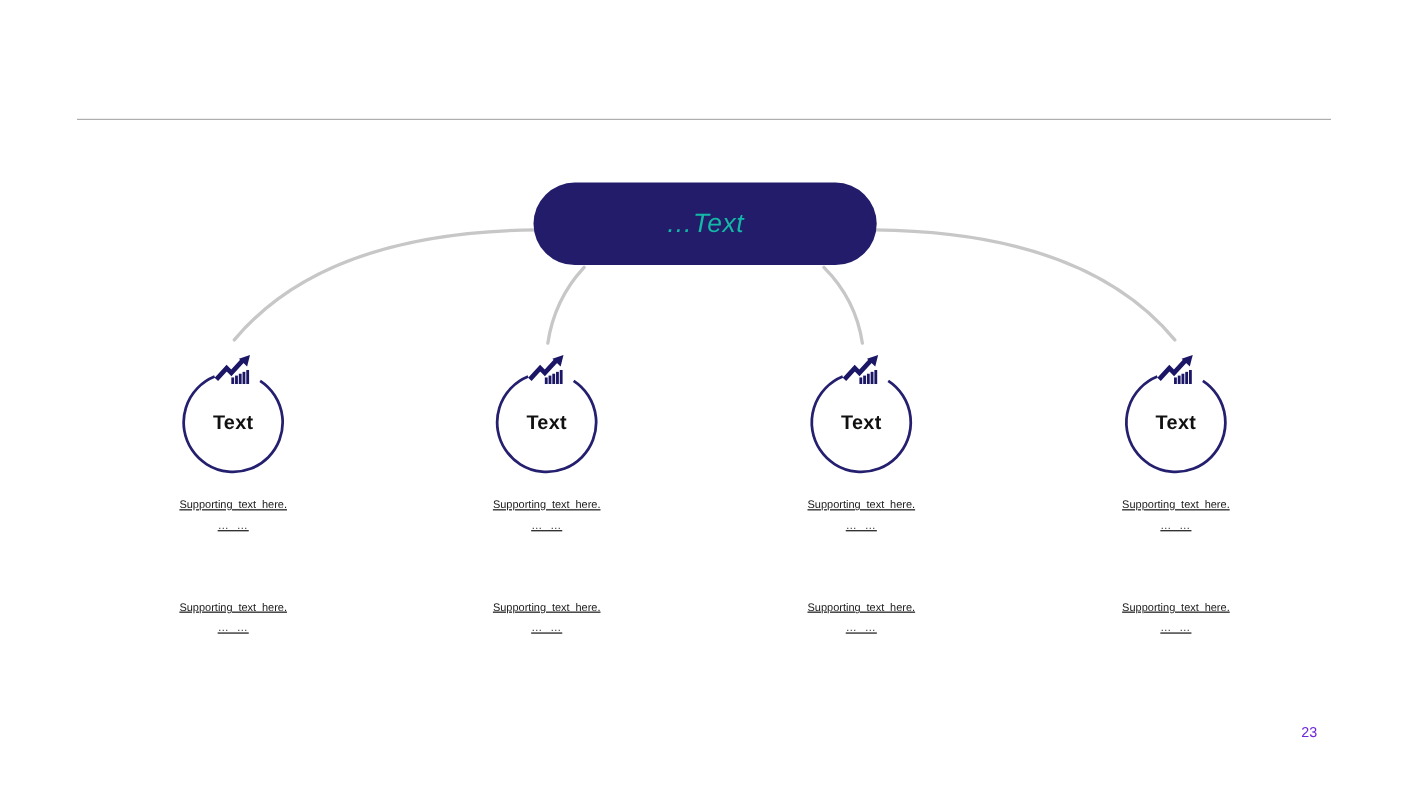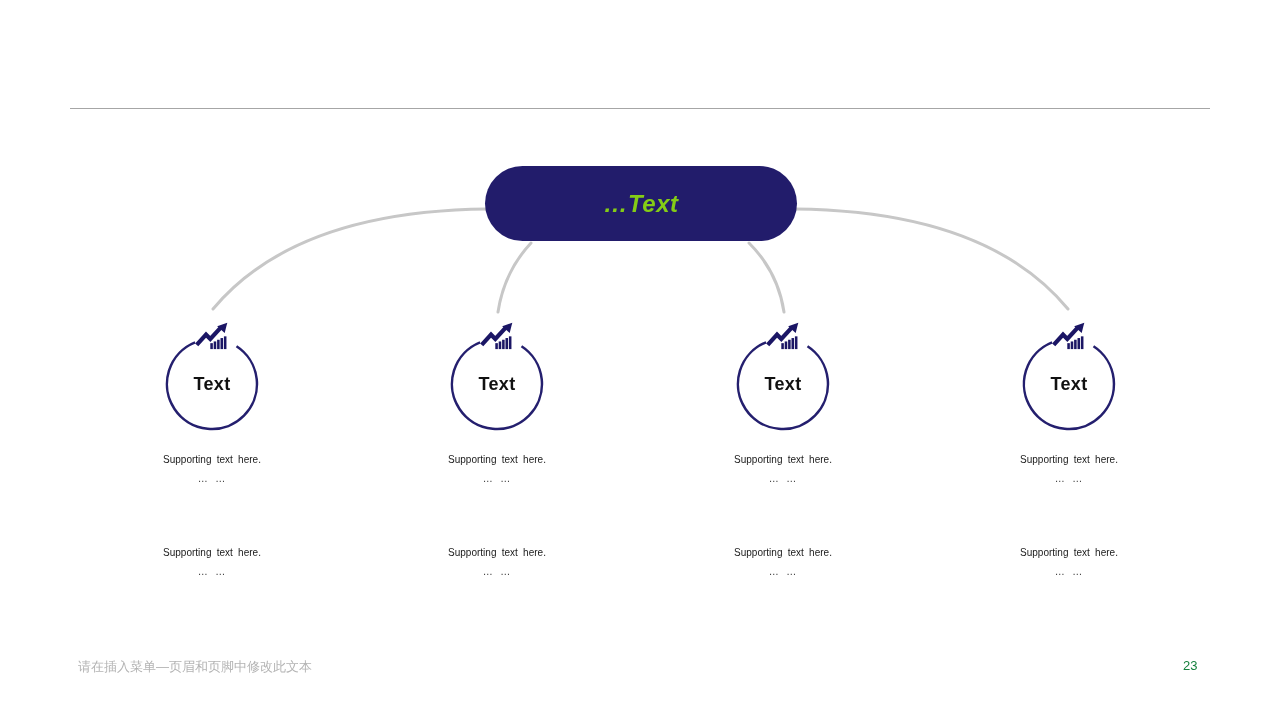--- a/index.html
+++ b/index.html
@@ -31,33 +31,34 @@
   
   .root-pill {
     position: absolute;
     left: 485px; top: 166px;
     width: 312px; height: 75px;
     background: #221c6b;
     border-radius: 38px;
     display: flex; align-items: center; justify-content: center;
   }
   .root-pill span {
-    color: #84cc16;
+    color: #14b8a6;
     font-size: 24px;
-    font-weight: bold;
+    font-weight: normal;
     font-style: italic;
     letter-spacing: 0.5px;
   }
 
   
   .column {
     position: absolute;
     top: 336px;
     width: 200px;
     text-align: center;
+    text-decoration: underline;
   }
   .col-0 { left: 112px; }
   .col-1 { left: 397px; }
   .col-2 { left: 683px; }
   .col-3 { left: 969px; }
 
   .circle-wrap {
     position: relative;
     width: 96px; height: 96px;
     margin: 0 auto;
@@ -97,21 +98,21 @@
   .footer {
     position: absolute;
     left: 78px; top: 658px;
     font-size: 13px;
     color: #b4b4b4;
   }
   .page-number {
     position: absolute;
     left: 1183px; top: 658px;
     font-size: 13px;
-    color: #15803d;
+    color: #6d28d9;
   }
 </style>
 </head>
 <body>
 
 <div class="slide">
 
   <div class="top-rule"></div>
 
   <svg class="connectors" viewBox="0 0 1280 720">
@@ -222,16 +223,15 @@
     <div class="note note-1">
       <div>Supporting text here.</div>
       <div class="dots">… …</div>
     </div>
     <div class="note note-2">
       <div>Supporting text here.</div>
       <div class="dots">… …</div>
     </div>
   </div>
 
-  <div class="footer">请在插入菜单—页眉和页脚中修改此文本</div>
   <div class="page-number">23</div>
 
 </div>
 
 </body></html>

